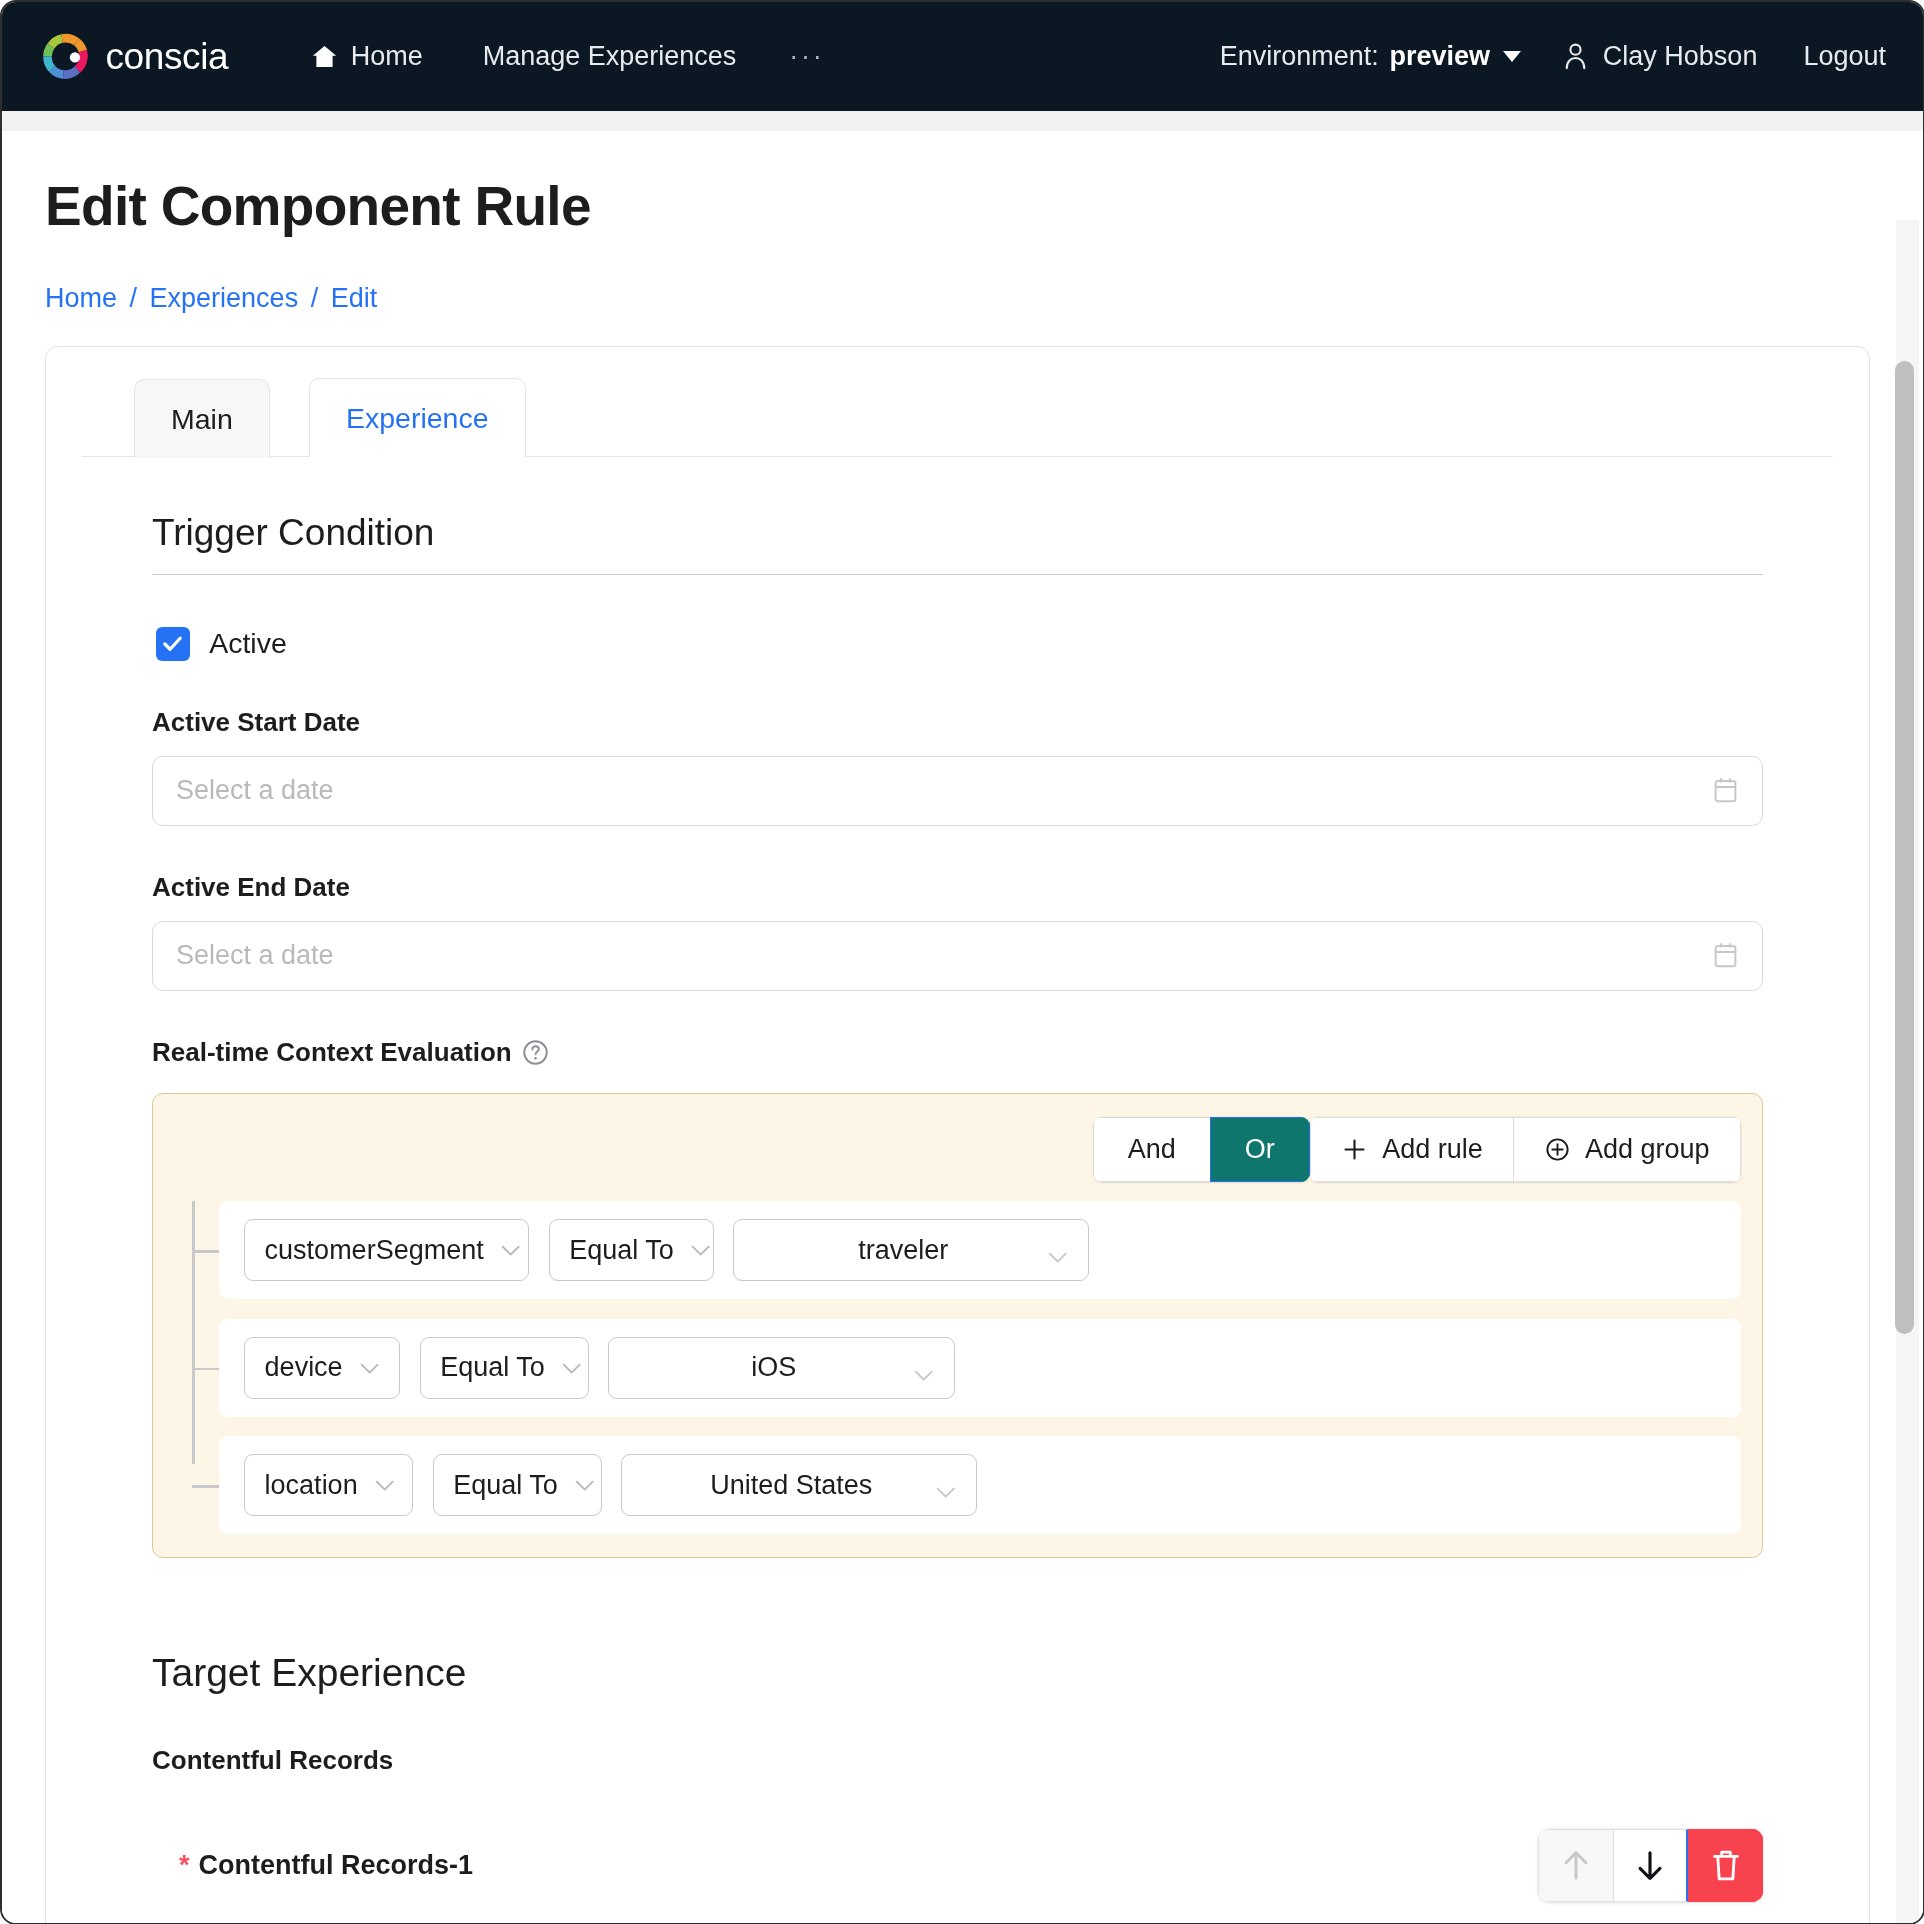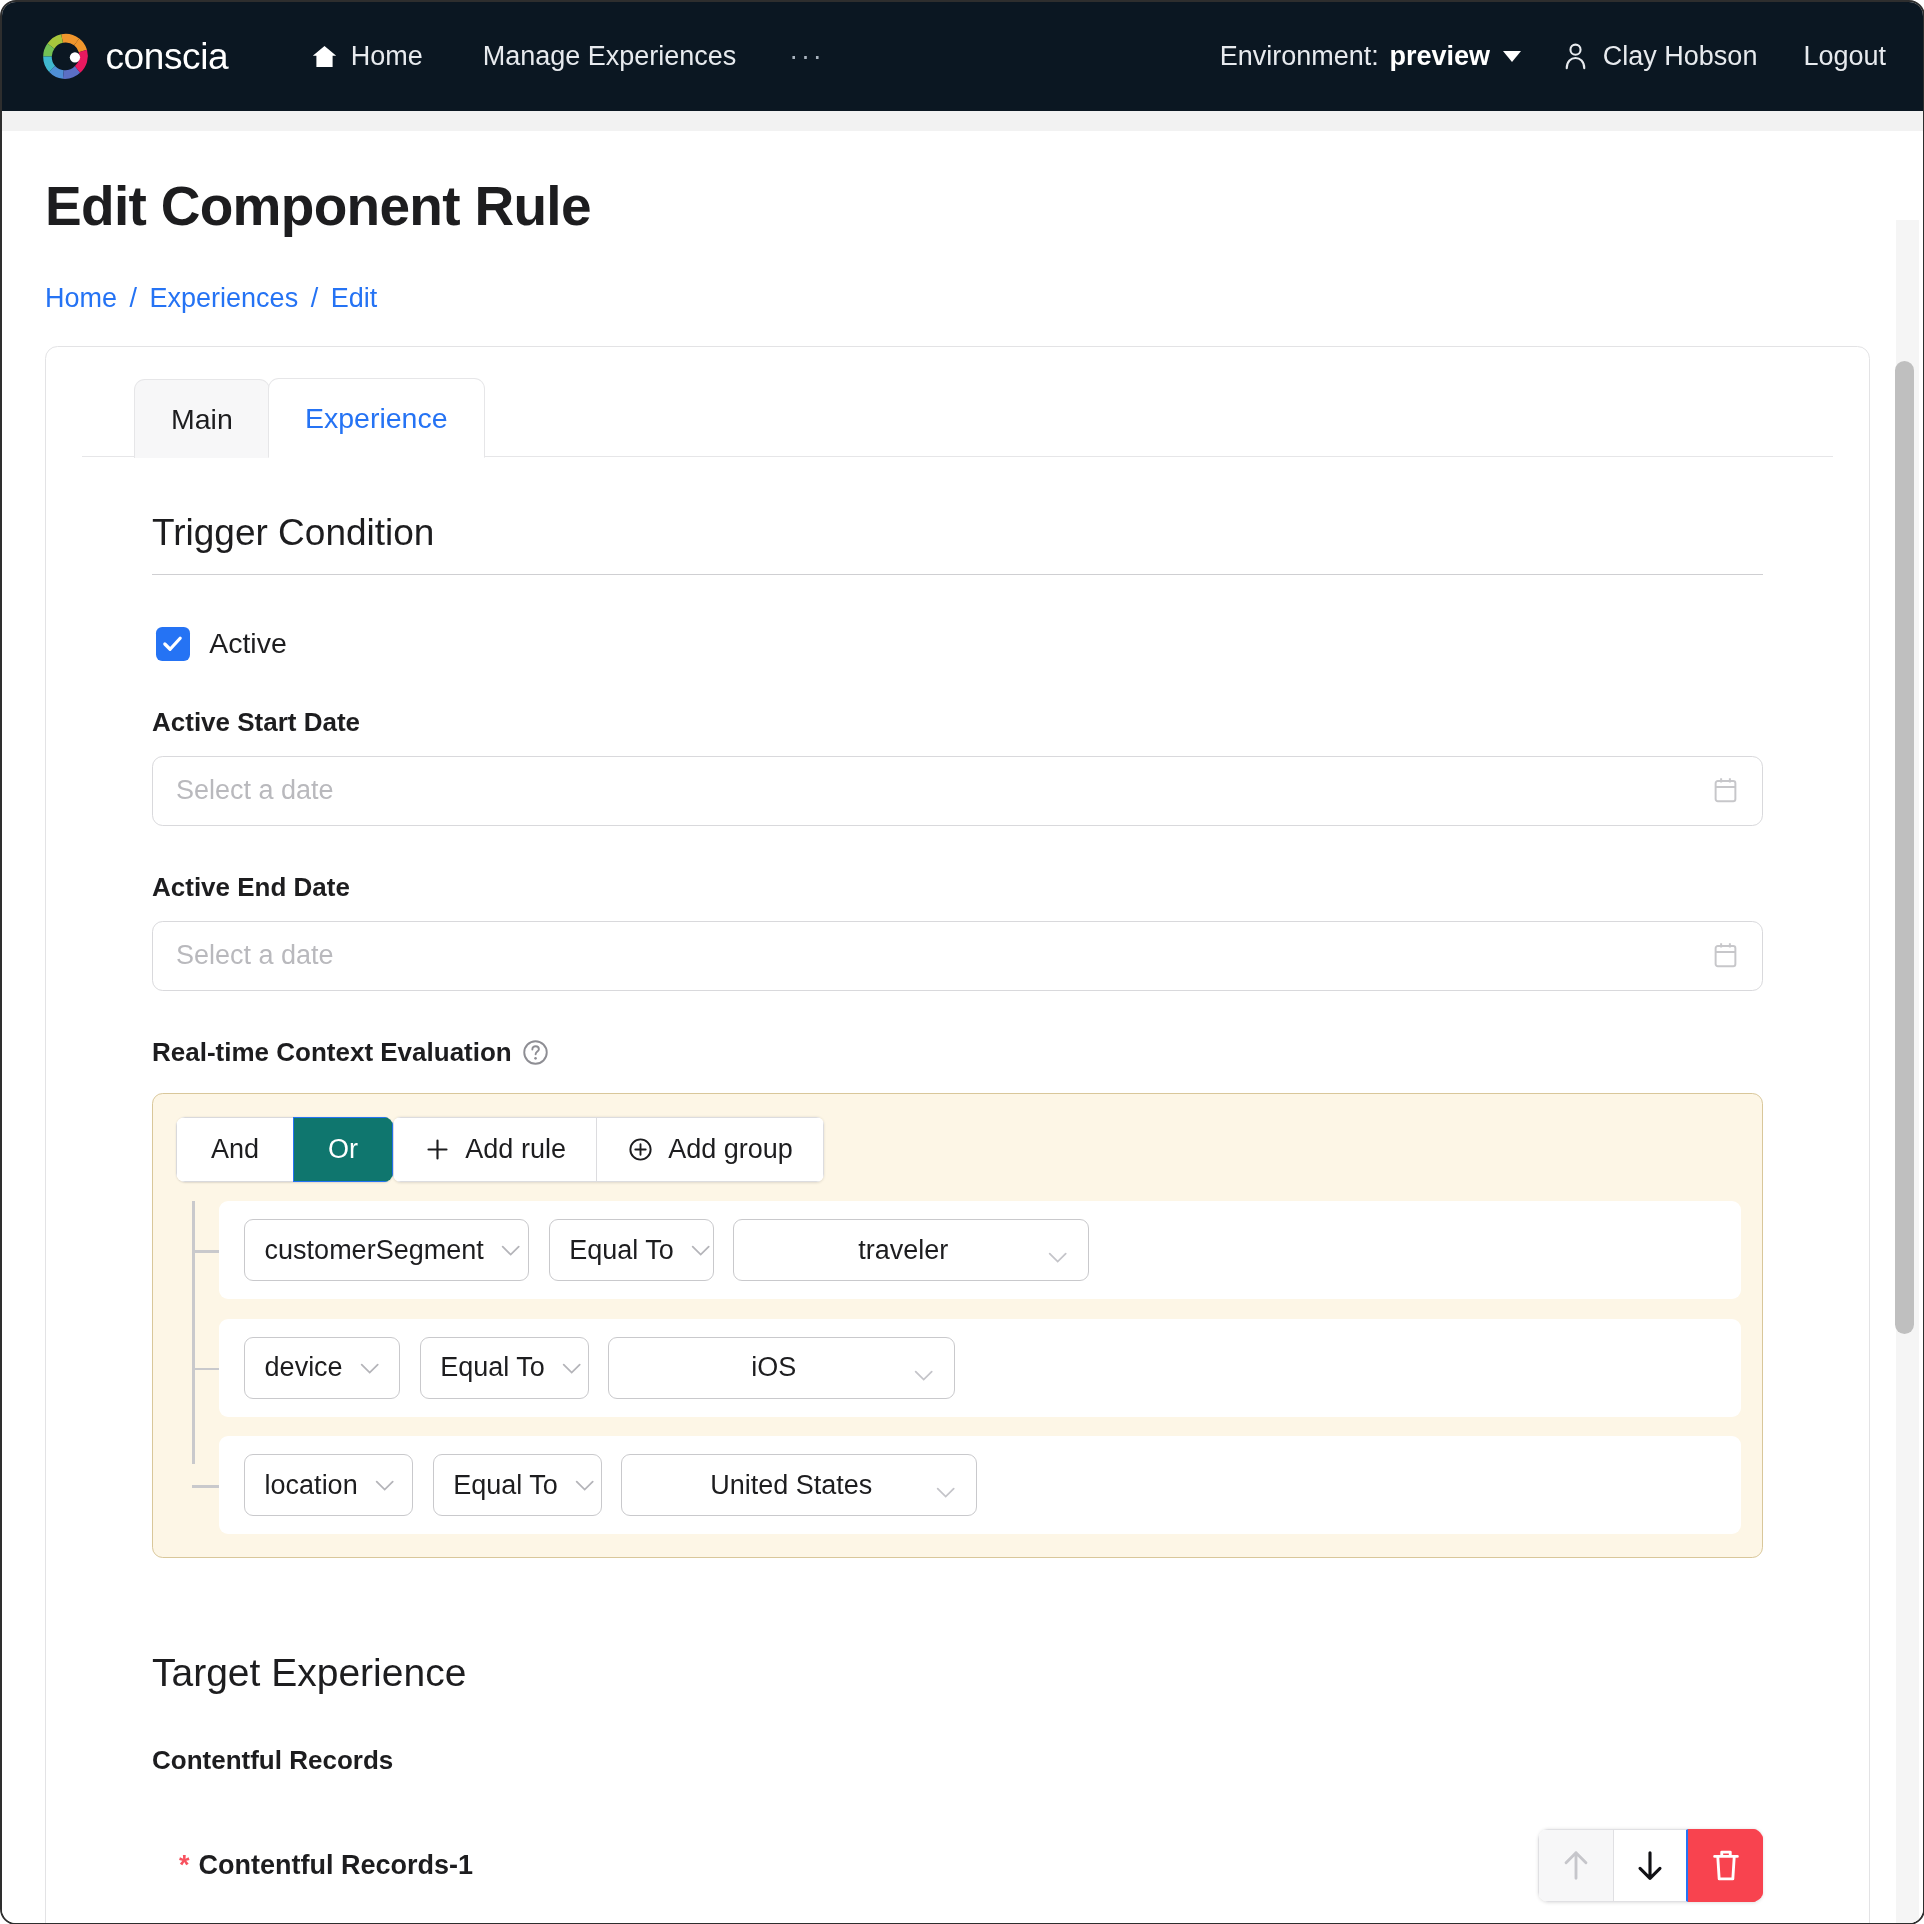--- a/index.html
+++ b/index.html
@@ -133,20 +133,21 @@
     padding: 30px 36px 0 36px;
     height: 1782px;
   }
 
   
   .tabs {
     display: flex;
     align-items: flex-end;
     border-bottom: 1.8px solid #e6e6e8;
     padding-left: 52px;
+    gap: 41px;
   }
   .tab {
     font-size: 28.5px;
     padding: 23px 36px 21.4px 36px;
     border: 1.8px solid #e6e6e8;
     border-bottom: none;
     border-radius: 10.7px 10.7px 0 0;
     position: relative;
     bottom: -1.8px;
     white-space: nowrap;
@@ -212,21 +213,21 @@
   .qb-group {
     margin-top: 25px;
     background: #fdf6e6;
     border: 1.8px solid #d9c79a;
     border-radius: 10.7px;
     padding: 23px 21.4px 23px 23px;
   }
   .qb-header {
     display: flex;
     align-items: center;
-    justify-content: flex-start;
+    justify-content: flex-end;
   }
   .toggle {
     display: flex;
     border-radius: 9px;
     overflow: hidden;
     box-shadow: 0 0.9px 1.8px rgba(0,0,0,0.12);
   }
   .toggle-btn {
     font-size: 27px;
     padding: 16px 34px;

